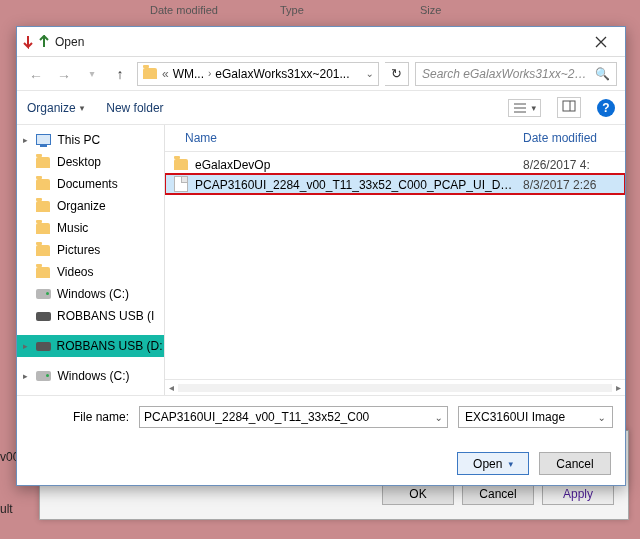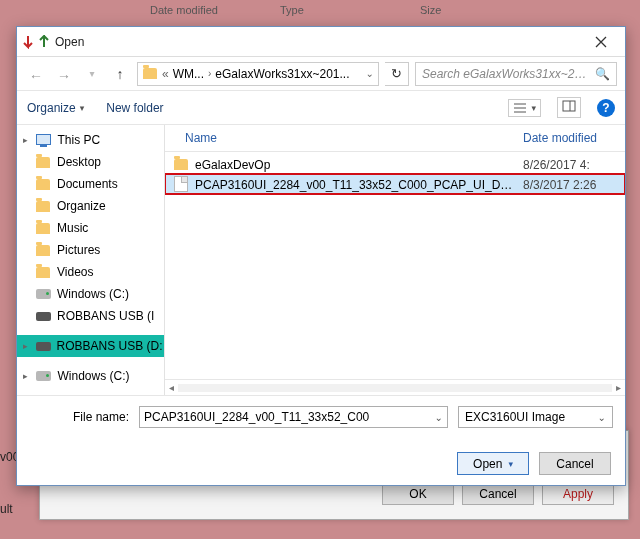--- a/index.html
+++ b/index.html
@@ -41,21 +41,21 @@
     min-width: 72px;
     height: 23px;
     border: 1px solid #adadad;
     background: #e1e1e1;
     font-size: 12px;
     display: inline-flex;
     align-items: center;
     justify-content: center;
     cursor: pointer;
   }
-  .btn.disabled { color: #b91c1c; background: #eee; cursor: default; }
+  .btn.disabled { color: #4c1d95; background: #eee; cursor: default; }
   .back-label {
     position: absolute;
     left: -30px;
     top: 60px;
     font-size: 12px;
     color: #222;
   }
 
   .dialog {
     position: absolute;

